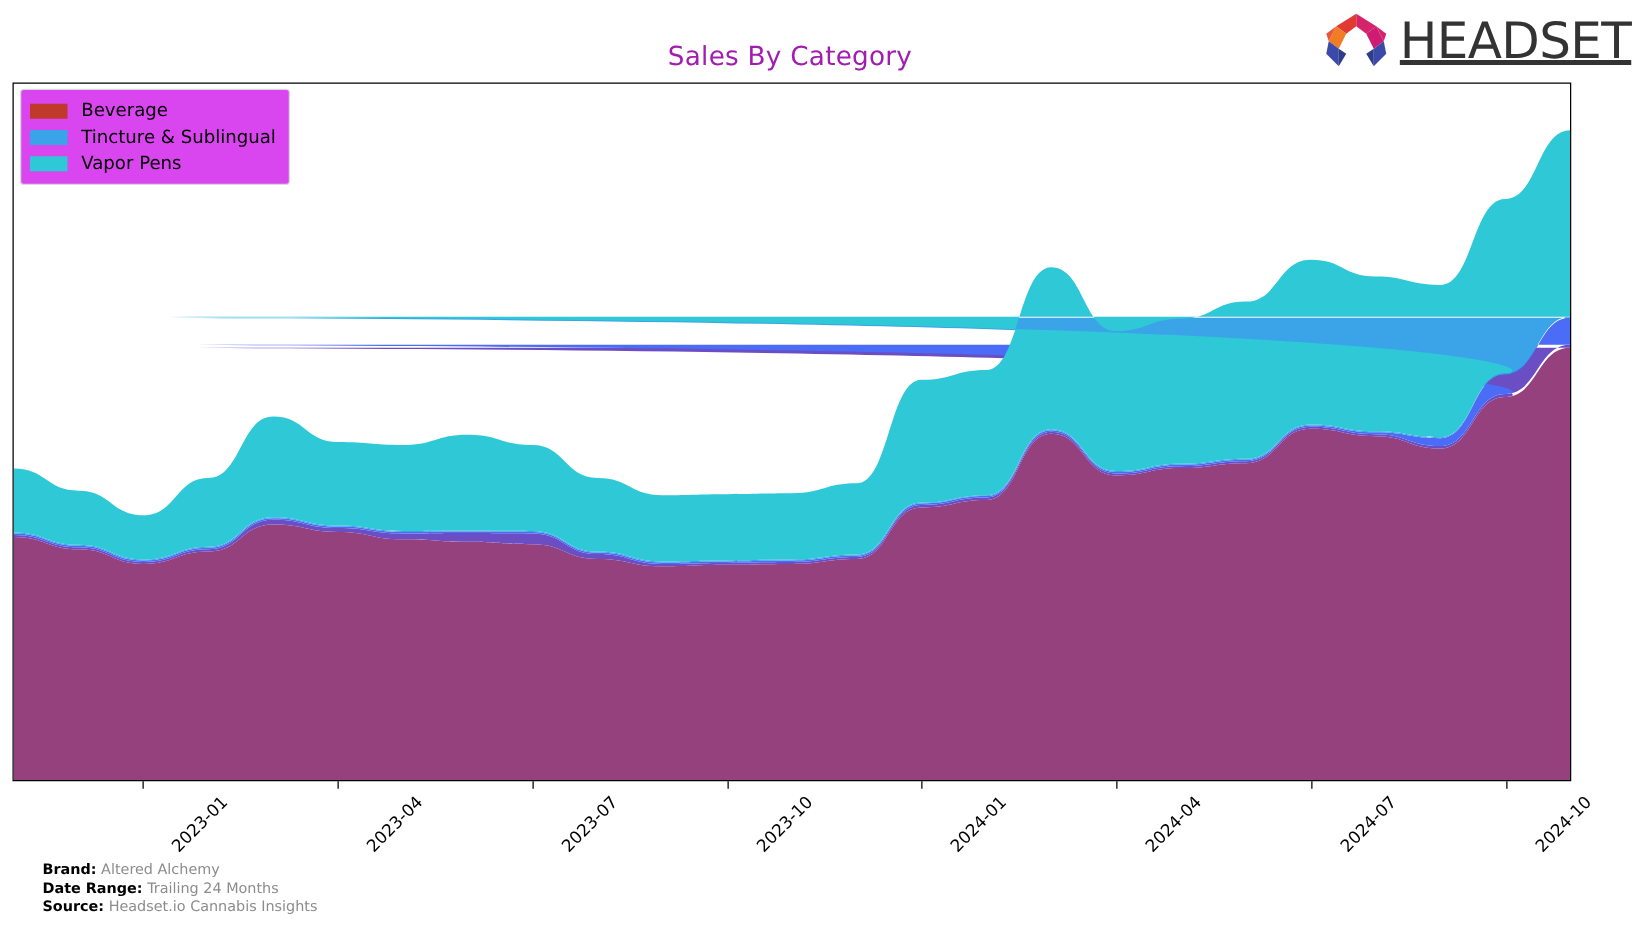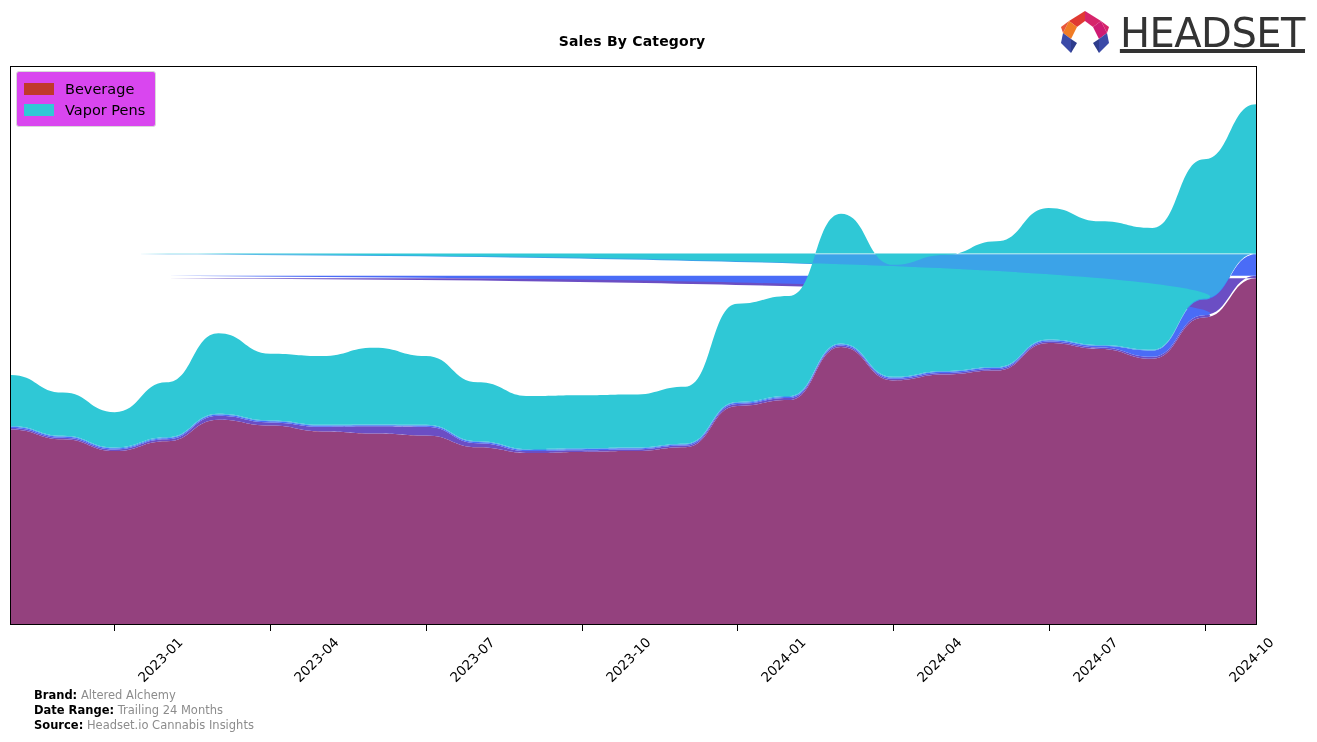--- a/index.html
+++ b/index.html
@@ -15,23 +15,23 @@
     overflow: hidden;
   }
 
   
   #chart-title {
     position: absolute;
     left: 0;
     top: 33px;
     width: 1264px;
     text-align: center;
-    font-size: 14px;
-    font-weight: bold;
-    color: #000000;
+    font-size: 21px;
+    font-weight: normal;
+    color: #a21caf;
     letter-spacing: 0.2px;
   }
 
   #brand-logo {
     position: absolute;
     right: 12px;
     top: 9px;
     display: flex;
     align-items: center;
     gap: 7px;
@@ -171,20 +171,24 @@
       <path d="M0.00,361.050.00,361.05C25.98,361.05 25.98,370.90 51.96,370.90C77.94,370.90 77.94,382.73 103.92,382.73C129.90,382.73 129.90,372.48 155.88,372.48C181.85,372.48 181.85,348.82 207.83,348.82C233.81,348.82 233.81,355.53 259.79,355.53C285.77,355.53 285.77,359.86 311.75,359.86C337.73,359.86 337.73,359.47 363.71,359.47C389.69,359.47 389.69,359.86 415.67,359.86C441.65,359.86 441.65,376.43 467.63,376.43C493.60,376.43 493.60,384.31 519.58,384.31C545.56,384.31 545.56,383.52 571.54,383.52C597.52,383.52 597.52,382.73 623.50,382.73C649.48,382.73 649.48,378.79 675.46,378.79C701.44,378.79 701.44,336.99 727.42,336.99C753.40,336.99 753.40,331.08 779.38,331.08C805.35,331.08 805.35,278.24 831.33,278.24C857.31,278.24 857.31,311.76 883.29,311.76C909.27,311.76 909.27,305.84 935.25,305.84C961.23,305.84 961.23,301.90 987.21,301.90C1013.19,301.90 1013.19,274.29 1039.17,274.29C1065.15,274.29 1065.15,279.81 1091.13,279.81C1117.10,279.81 1117.10,284.55 1143.08,284.55C1169.06,284.55 1169.06,233.28 1195.04,233.28C1221.02,233.28 1221.02,187.94 1247.00,187.94L1247.00,209.621247.00,209.62C1221.02,209.62 1221.02,249.06 1195.04,249.06C1169.06,249.06 1169.06,290.86 1143.08,290.86C1117.10,290.86 1117.10,281.39 1091.13,281.39C1065.15,281.39 1065.15,275.48 1039.17,275.48C1013.19,275.48 1013.19,303.08 987.21,303.08C961.23,303.08 961.23,307.02 935.25,307.02C909.27,307.02 909.27,312.94 883.29,312.94C857.31,312.94 857.31,279.42 831.33,279.42C805.35,279.42 805.35,332.26 779.38,332.26C753.40,332.26 753.40,338.18 727.42,338.18C701.44,338.18 701.44,379.97 675.46,379.97C649.48,379.97 649.48,383.92 623.50,383.92C597.52,383.92 597.52,384.71 571.54,384.71C545.56,384.71 545.56,385.49 519.58,385.49C493.60,385.49 493.60,377.61 467.63,377.61C441.65,377.61 441.65,361.05 415.67,361.05C389.69,361.05 389.69,360.65 363.71,360.65C337.73,360.65 337.73,361.05 311.75,361.05C285.77,361.05 285.77,356.71 259.79,356.71C233.81,356.71 233.81,350.01 207.83,350.01C181.85,350.01 181.85,373.67 155.88,373.67C129.90,373.67 129.90,383.92 103.92,383.92C77.94,383.92 77.94,372.09 51.96,372.09C25.98,372.09 25.98,362.23 0.00,362.23Z" fill="#4A6CF7"></path>
       <path d="M0.00,360.260.00,360.26C25.98,360.26 25.98,370.12 51.96,370.12C77.94,370.12 77.94,381.95 103.92,381.95C129.90,381.95 129.90,371.69 155.88,371.69C181.85,371.69 181.85,348.03 207.83,348.03C233.81,348.03 233.81,354.74 259.79,354.74C285.77,354.74 285.77,359.07 311.75,359.07C337.73,359.07 337.73,358.68 363.71,358.68C389.69,358.68 389.69,359.07 415.67,359.07C441.65,359.07 441.65,375.64 467.63,375.64C493.60,375.64 493.60,383.52 519.58,383.52C545.56,383.52 545.56,382.73 571.54,382.73C597.52,382.73 597.52,381.95 623.50,381.95C649.48,381.95 649.48,378.00 675.46,378.00C701.44,378.00 701.44,336.20 727.42,336.20C753.40,336.20 753.40,330.29 779.38,330.29C805.35,330.29 805.35,277.45 831.33,277.45C857.31,277.45 857.31,310.97 883.29,310.97C909.27,310.97 909.27,305.05 935.25,305.05C961.23,305.05 961.23,301.11 987.21,301.11C1013.19,301.11 1013.19,273.51 1039.17,273.51C1065.15,273.51 1065.15,279.03 1091.13,279.03C1117.10,279.03 1117.10,283.76 1143.08,283.76C1169.06,283.76 1169.06,232.50 1195.04,232.50C1221.02,232.50 1221.02,187.15 1247.00,187.15L1247.00,187.941247.00,187.94C1221.02,187.94 1221.02,233.28 1195.04,233.28C1169.06,233.28 1169.06,284.55 1143.08,284.55C1117.10,284.55 1117.10,279.81 1091.13,279.81C1065.15,279.81 1065.15,274.29 1039.17,274.29C1013.19,274.29 1013.19,301.90 987.21,301.90C961.23,301.90 961.23,305.84 935.25,305.84C909.27,305.84 909.27,311.76 883.29,311.76C857.31,311.76 857.31,278.24 831.33,278.24C805.35,278.24 805.35,331.08 779.38,331.08C753.40,331.08 753.40,336.99 727.42,336.99C701.44,336.99 701.44,378.79 675.46,378.79C649.48,378.79 649.48,382.73 623.50,382.73C597.52,382.73 597.52,383.52 571.54,383.52C545.56,383.52 545.56,384.31 519.58,384.31C493.60,384.31 493.60,376.43 467.63,376.43C441.65,376.43 441.65,359.86 415.67,359.86C389.69,359.86 389.69,359.47 363.71,359.47C337.73,359.47 337.73,359.86 311.75,359.86C285.77,359.86 285.77,355.53 259.79,355.53C233.81,355.53 233.81,348.82 207.83,348.82C181.85,348.82 181.85,372.48 155.88,372.48C129.90,372.48 129.90,382.73 103.92,382.73C77.94,382.73 77.94,370.90 51.96,370.90C25.98,370.90 25.98,361.05 0.00,361.05Z" fill="#3BA3E8"></path>
       <path d="M0.00,309.000.00,309.00C25.98,309.00 25.98,326.74 51.96,326.74C77.94,326.74 77.94,346.46 103.92,346.46C129.90,346.46 129.90,316.49 155.88,316.49C181.85,316.49 181.85,267.20 207.83,267.20C233.81,267.20 233.81,287.70 259.79,287.70C285.77,287.70 285.77,290.07 311.75,290.07C337.73,290.07 337.73,281.79 363.71,281.79C389.69,281.79 389.69,290.07 415.67,290.07C441.65,290.07 441.65,316.49 467.63,316.49C493.60,316.49 493.60,330.29 519.58,330.29C545.56,330.29 545.56,329.50 571.54,329.50C597.52,329.50 597.52,328.71 623.50,328.71C649.48,328.71 649.48,320.82 675.46,320.82C701.44,320.82 701.44,237.62 727.42,237.62C753.40,237.62 753.40,229.73 779.38,229.73C805.35,229.73 805.35,147.32 831.33,147.32C857.31,147.32 857.31,198.58 883.29,198.58C909.27,198.58 909.27,188.72 935.25,188.72C961.23,188.72 961.23,174.92 987.21,174.92C1013.19,174.92 1013.19,141.40 1039.17,141.40C1065.15,141.40 1065.15,154.81 1091.13,154.81C1117.10,154.81 1117.10,161.52 1143.08,161.52C1169.06,161.52 1169.06,92.51 1195.04,92.51C1221.02,92.51 1221.02,37.30 1247.00,37.30L1247.00,187.151247.00,187.15C1221.02,187.15 1221.02,232.50 1195.04,232.50C1169.06,232.50 1169.06,283.76 1143.08,283.76C1117.10,283.76 1117.10,279.03 1091.13,279.03C1065.15,279.03 1065.15,273.51 1039.17,273.51C1013.19,273.51 1013.19,301.11 987.21,301.11C961.23,301.11 961.23,305.05 935.25,305.05C909.27,305.05 909.27,310.97 883.29,310.97C857.31,310.97 857.31,277.45 831.33,277.45C805.35,277.45 805.35,330.29 779.38,330.29C753.40,330.29 753.40,336.20 727.42,336.20C701.44,336.20 701.44,378.00 675.46,378.00C649.48,378.00 649.48,381.95 623.50,381.95C597.52,381.95 597.52,382.73 571.54,382.73C545.56,382.73 545.56,383.52 519.58,383.52C493.60,383.52 493.60,375.64 467.63,375.64C441.65,375.64 441.65,359.07 415.67,359.07C389.69,359.07 389.69,358.68 363.71,358.68C337.73,358.68 337.73,359.07 311.75,359.07C285.77,359.07 285.77,354.74 259.79,354.74C233.81,354.74 233.81,348.03 207.83,348.03C181.85,348.03 181.85,371.69 155.88,371.69C129.90,371.69 129.90,381.95 103.92,381.95C77.94,381.95 77.94,370.12 51.96,370.12C25.98,370.12 25.98,360.26 0.00,360.26Z" fill="#2FC8D6"></path>
     </svg>
 </div>
 
 <div id="chart-legend">
     <div class="legend-row">
       <span class="legend-swatch" style="background: rgb(192, 57, 43);"></span>
       <span class="legend-label">Beverage</span>
+    </div>
+    <div class="legend-row">
+      <span class="legend-swatch" style="background: rgb(59, 163, 232);"></span>
+      <span class="legend-label">Tincture &amp; Sublingual</span>
     </div>
     <div class="legend-row">
       <span class="legend-swatch" style="background: rgb(47, 200, 214);"></span>
       <span class="legend-label">Vapor Pens</span>
     </div>
   </div>
 
 <div id="x-axis">
     <div class="tick-mark" style="left: 103.917px;"></div>
     <div class="tick-label" style="left: 107.917px;">2023-01</div>

